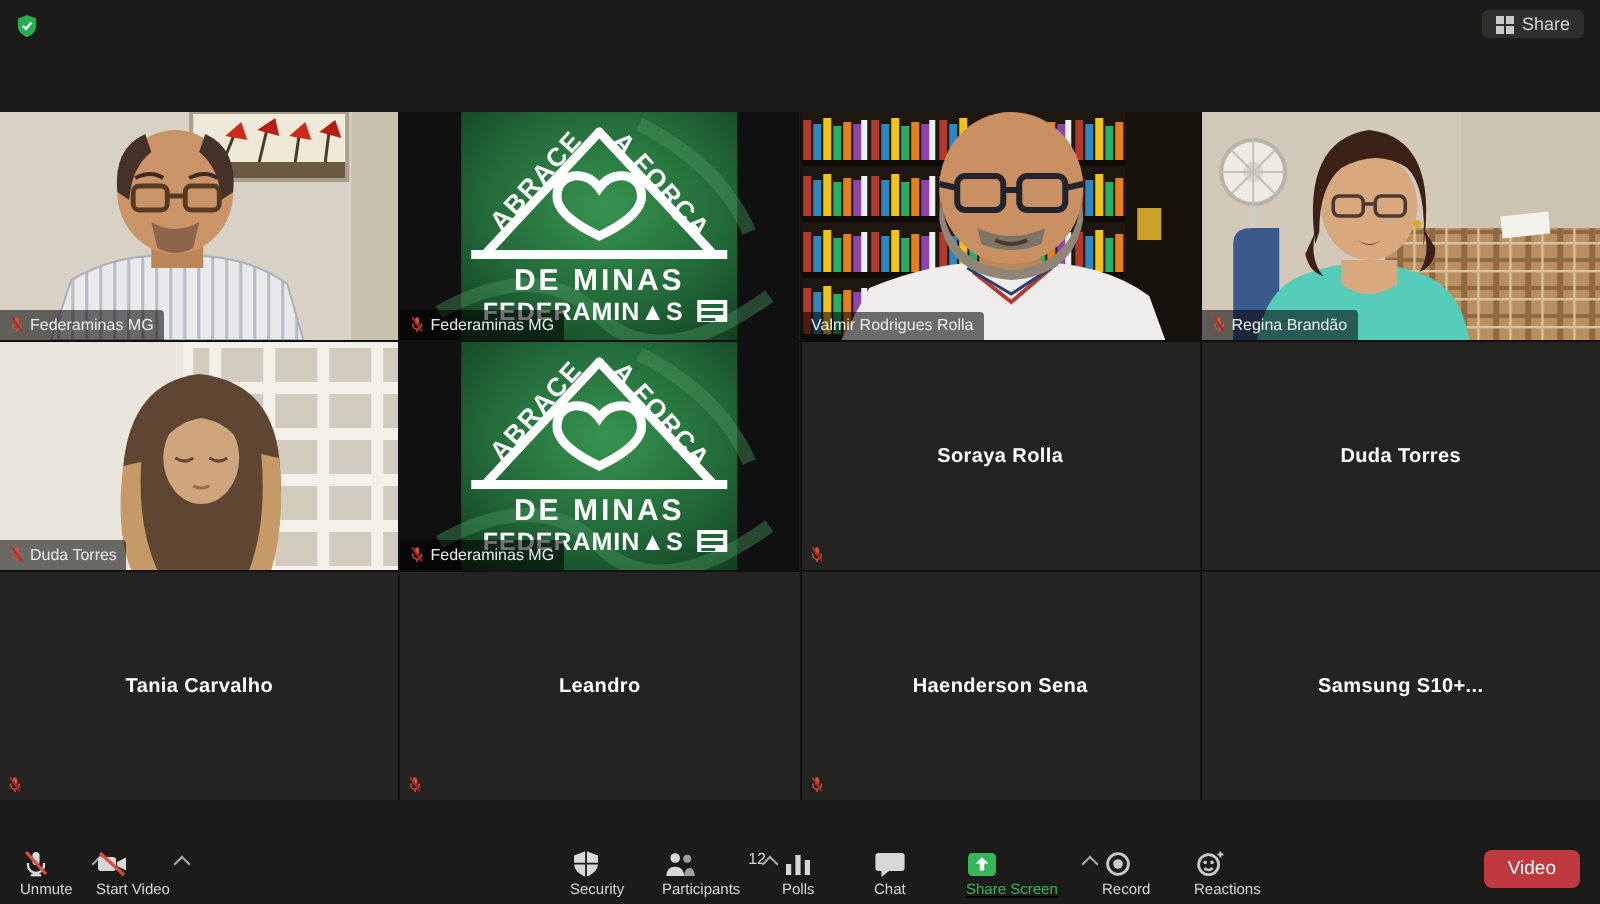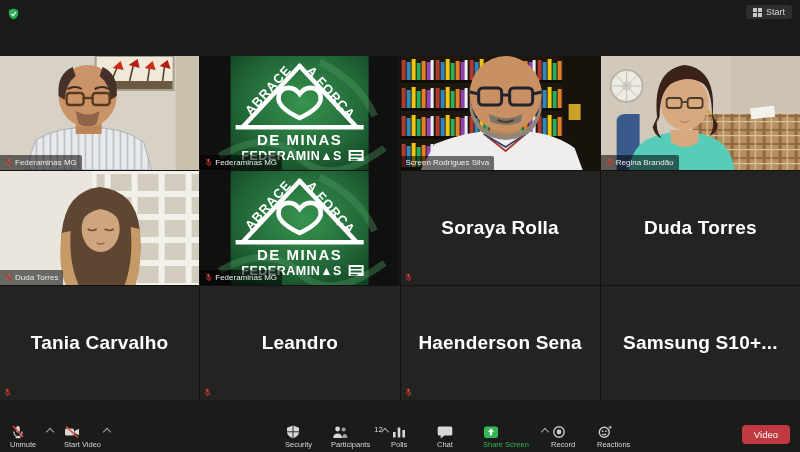--- a/index.html
+++ b/index.html
@@ -15,27 +15,27 @@
   
   .grid{position:absolute;top:56px;left:0;width:800px;display:grid;
         grid-template-columns:repeat(4,1fr);grid-auto-rows:114px;gap:1px;background:#111;}
   .tile{position:relative;background:#232322;overflow:hidden;}
   .tile.active{box-shadow:inset 0 0 0 2px #cbd549;}
   .scene{position:absolute;inset:0;width:100%;height:100%;display:block;}
   .vlabel{position:absolute;left:0;bottom:0;display:flex;align-items:center;gap:3px;
           background:rgba(0,0,0,.55);color:#ececec;font-size:8px;line-height:1;
           padding:3px 5px;border-radius:0 2px 0 0;z-index:3;justify-content:space-between;}
   .bigname{position:absolute;inset:0;display:flex;align-items:center;justify-content:center;
-           color:#fff;font-size:19px;font-weight:bold;letter-spacing:.2px;}
+           color:#fff;font-size:10px;font-weight:bold;letter-spacing:.2px;}
   .corner-mic{position:absolute;left:4px;bottom:3px;z-index:3;}
 
   
   .toolbar{position:absolute;left:0;right:0;bottom:0;height:34px;background:#1b1b1a;
            display:flex;align-items:center;}
-  .tb-left{position:absolute;left:8px;bottom:2px;display:flex;gap:16px;}
+  .tb-left{position:absolute;left:8px;bottom:2px;display:flex;gap:0;}
   .tb-center{position:absolute;left:283px;bottom:2px;display:flex;gap:8px;}
   .tb-item{position:relative;display:flex;flex-direction:column;align-items:flex-start;
            gap:1px;min-width:34px;cursor:pointer;padding:1px 2px;}
   .tb-item .lbl{color:#d6d6d6;font-size:7.5px;white-space:nowrap;}
   .tb-item.green .lbl{color:#35b659;}
   .chev{position:absolute;top:5px;right:-7px;width:5px;height:5px;
         border-left:1.3px solid #a8a8a8;border-top:1.3px solid #a8a8a8;
         transform:rotate(45deg);cursor:pointer;}
   .pcount{position:absolute;top:1px;right:-2px;color:#d6d6d6;font-size:8px;}
   .leave-btn{position:absolute;right:10px;bottom:8px;background:#c0393f;color:#fff;
@@ -91,21 +91,21 @@
         <path d="M3.8 6.3 l1.6 1.8 3-3.6" stroke="#fff" stroke-width="1.3" fill="none"></path>
       </svg>
     </span>
     <div class="view-btn">
       <svg width="9" height="9" viewBox="0 0 9 9">
         <rect width="4" height="4" fill="#c9c9c9"></rect>
           <rect x="5" width="4" height="4" fill="#c9c9c9"></rect>
         <rect y="5" width="4" height="4" fill="#c9c9c9"></rect>
           <rect x="5" y="5" width="4" height="4" fill="#c9c9c9"></rect>
       </svg>
-      <span>Start</span>
+      <span>Share</span>
     </div>
   </div>
 
   <div class="grid">
 
     <div class="tile">
       <svg class="scene" viewBox="0 0 200 114" preserveAspectRatio="xMidYMid slice">
         <rect width="200" height="114" fill="#d8d2c6"></rect>
         <rect x="176" width="24" height="114" fill="#c9c0ae"></rect>
         <g>
@@ -212,21 +212,21 @@
           <g fill="none" stroke="#23232e" stroke-width="3">
             <rect x="78" y="32" width="23" height="17" rx="4"></rect>
             <rect x="109" y="32" width="23" height="17" rx="4"></rect>
             <line x1="101" y1="39" x2="109" y2="39"></line>
             <line x1="78" y1="38" x2="69" y2="36"></line>
               <line x1="132" y1="38" x2="141" y2="36"></line>
           </g>
         </g>
       </svg>
       <div class="vlabel">
-        <span>Screen Rodrigues Silva</span>
+        <span>Valmir Rodrigues Rolla</span>
       </div>
     </div>
 
     <div class="tile">
       <svg class="scene" viewBox="0 0 200 114" preserveAspectRatio="xMidYMid slice">
         <rect width="200" height="114" fill="#d2c9ba"></rect>
         <rect x="130" width="70" height="114" fill="#c8bfae" opacity=".6"></rect>
         <g>
           <rect x="24" y="42" width="3" height="38" fill="#cfcdc6"></rect>
           <circle cx="26" cy="30" r="16" fill="#edebe4" stroke="#b9b4a8" stroke-width="2"></circle>
@@ -432,21 +432,21 @@
           <rect x="11.4" y="5" width="2.6" height="7.5" fill="#d8d8d8"></rect>
         </svg>
         <span class="lbl">Polls</span>
       </div>
       <div class="tb-item">
         <svg width="16" height="14" viewBox="0 0 16 14">
           <path d="M2.2 1.5 h11.6 a1.5 1.5 0 0 1 1.5 1.5 v6 a1.5 1.5 0 0 1 -1.5 1.5 H7.5 l-3.8 3 v-3 H2.2 A1.5 1.5 0 0 1 .7 9 V3 a1.5 1.5 0 0 1 1.5 -1.5 z" fill="#d8d8d8"></path>
         </svg>
         <span class="lbl">Chat</span>
       </div>
-      <div class="tb-item green" style="min-width:56px;">
+      <div class="tb-item green" style="min-width:56px;text-decoration:underline;">
         <svg width="16" height="14" viewBox="0 0 16 14">
           <rect x="1" y="1.5" width="14" height="11.5" rx="2.2" fill="#35b659"></rect>
           <path d="M8 3.6 l3.2 3.2 h-2.1 v3.4 h-2.2 V6.8 H4.8 z" fill="#fff"></path>
         </svg>
         <span class="lbl">Share Screen</span>
         <span class="chev"></span>
       </div>
       <div class="tb-item">
         <svg width="16" height="14" viewBox="0 0 16 14">
           <circle cx="8" cy="7" r="5.2" fill="none" stroke="#c9c9c9" stroke-width="1.4"></circle>

